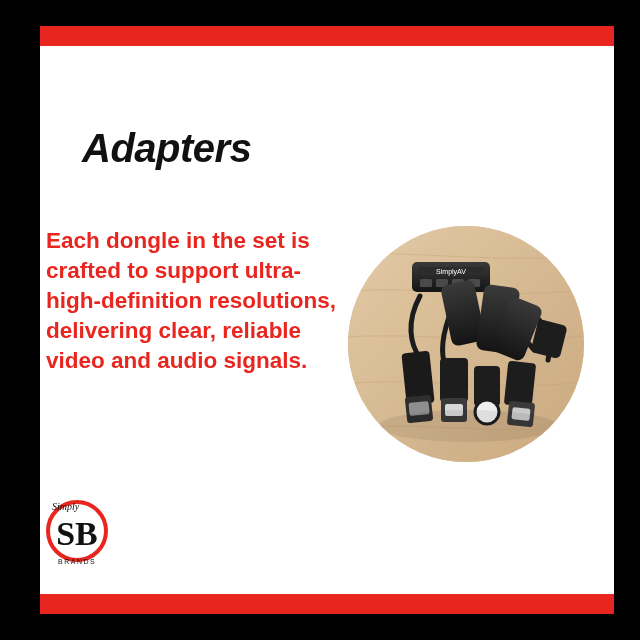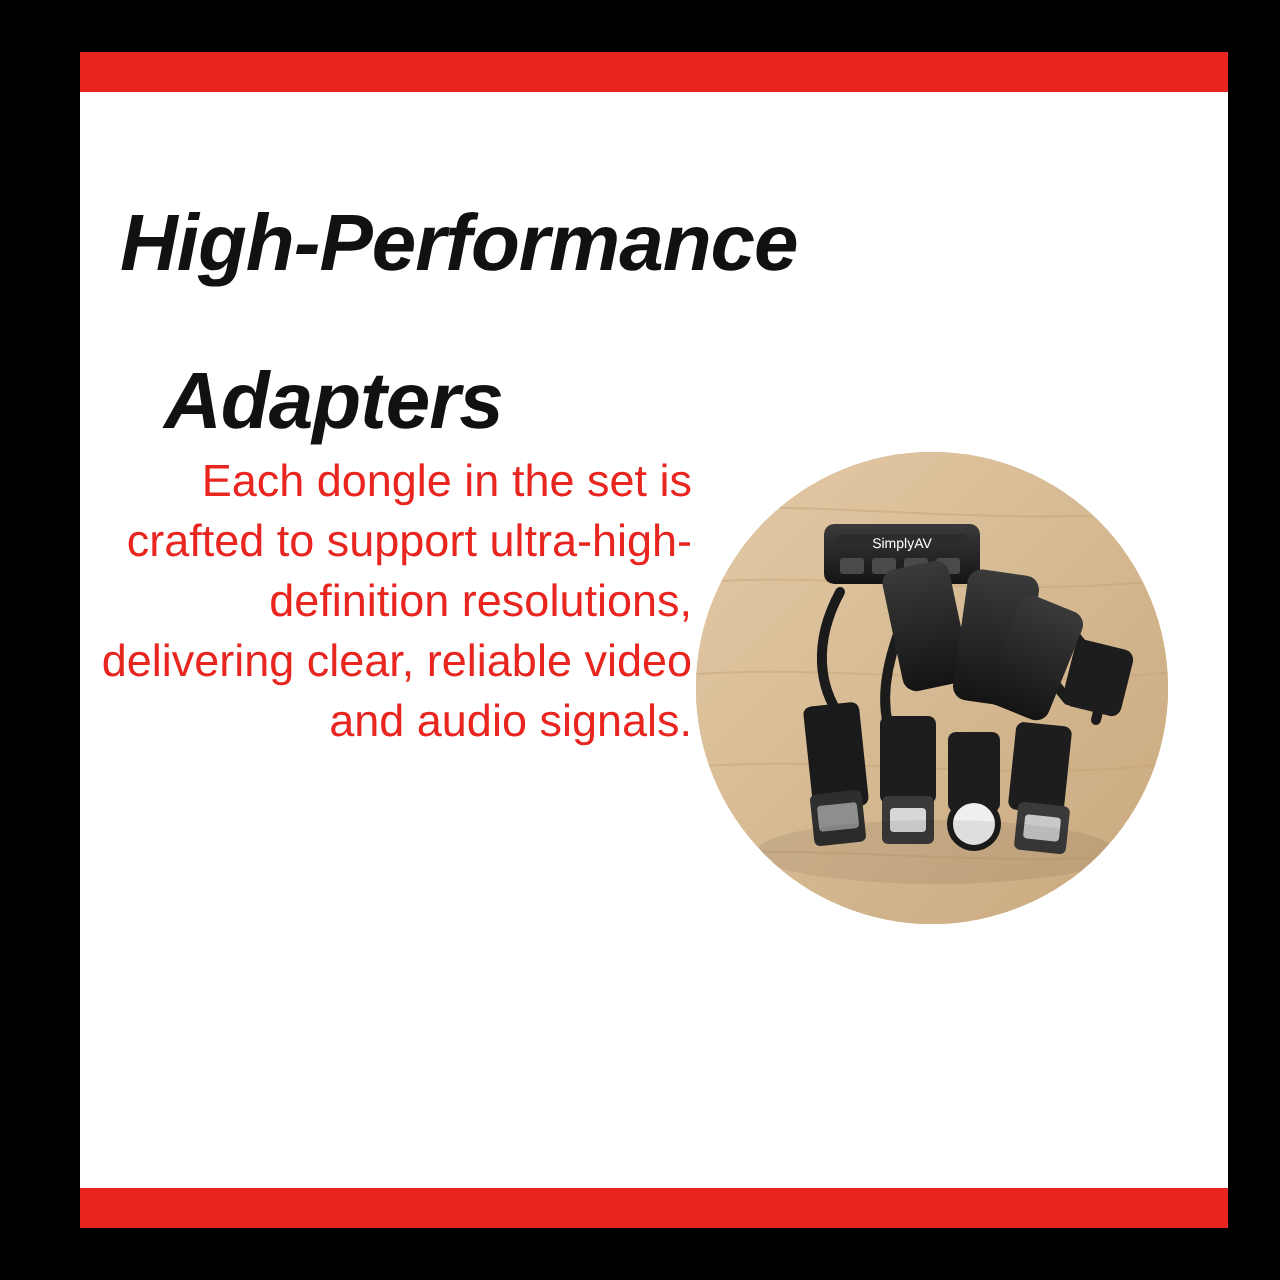--- a/index.html
+++ b/index.html
@@ -73,23 +73,22 @@
     padding-left: 22px;
     margin-top: 26px;
   }
   .body-copy {
     position: absolute;
     left: 20px;
     top: 200px;
     width: 300px;
     color: #e8261f;
     font-size: 22.5px;
-    font-weight: normal;
+    font-weight: bold;
     line-height: 1.33;
-    text-align: right;
   }
   
   .photo-circle {
     position: absolute;
     left: 322px;
     top: 200px;
     width: 236px;
     height: 236px;
     border-radius: 50%;
     overflow: hidden;
@@ -112,21 +111,20 @@
 <body>
 
 <div id="slide">
   <div class="panel">
 
     <div class="bar-top"></div>
     <div class="bar-bottom"></div>
     <div class="edge-left"></div>
 
     <div class="title">
-      <span>High-Performance</span>
       <span class="line2">Adapters</span>
     </div>
 
     <div class="body-copy">Each dongle in the set is crafted to support ultra-high-definition resolutions, delivering clear, reliable video and audio signals.</div>
 
     <div class="photo-circle">
       <svg width="236" height="236" viewBox="0 0 236 236">
         <defs>
           <linearGradient id="wood" x1="0" y1="0" x2="1" y2="1">
             <stop offset="0%" stop-color="#e3caa6"></stop>
@@ -195,15 +193,23 @@
           <rect x="164" y="182" width="18" height="12" rx="2" fill="#c9c9c9" transform="rotate(6 173 188)"></rect>
         </g>
         <g>
           <rect x="186" y="96" width="30" height="34" rx="5" fill="#1d1d1d" transform="rotate(14 201 113)"></rect>
         </g>
 
         <ellipse cx="120" cy="200" rx="90" ry="16" fill="#000000" opacity="0.07"></ellipse>
       </svg>
     </div>
 
+    <div class="logo">
+      <svg width="86" height="86" viewBox="0 0 86 86">
+        <circle cx="43" cy="43" r="29" fill="none" stroke="#e8261f" stroke-width="4"></circle>
+        <text x="18" y="22" font-family="Liberation Serif, serif" font-size="10" font-style="italic" fill="#111111">Simply</text>
+        <text x="43" y="57" font-family="Liberation Serif, serif" font-size="34" font-weight="bold" fill="#111111" text-anchor="middle">SB</text>
+        <text x="24" y="76" font-family="Liberation Sans, sans-serif" font-size="7" letter-spacing="1.5" fill="#111111">BRANDS</text>
+      </svg>
+    </div>
 
   </div>
 </div>
 
 </body></html>

